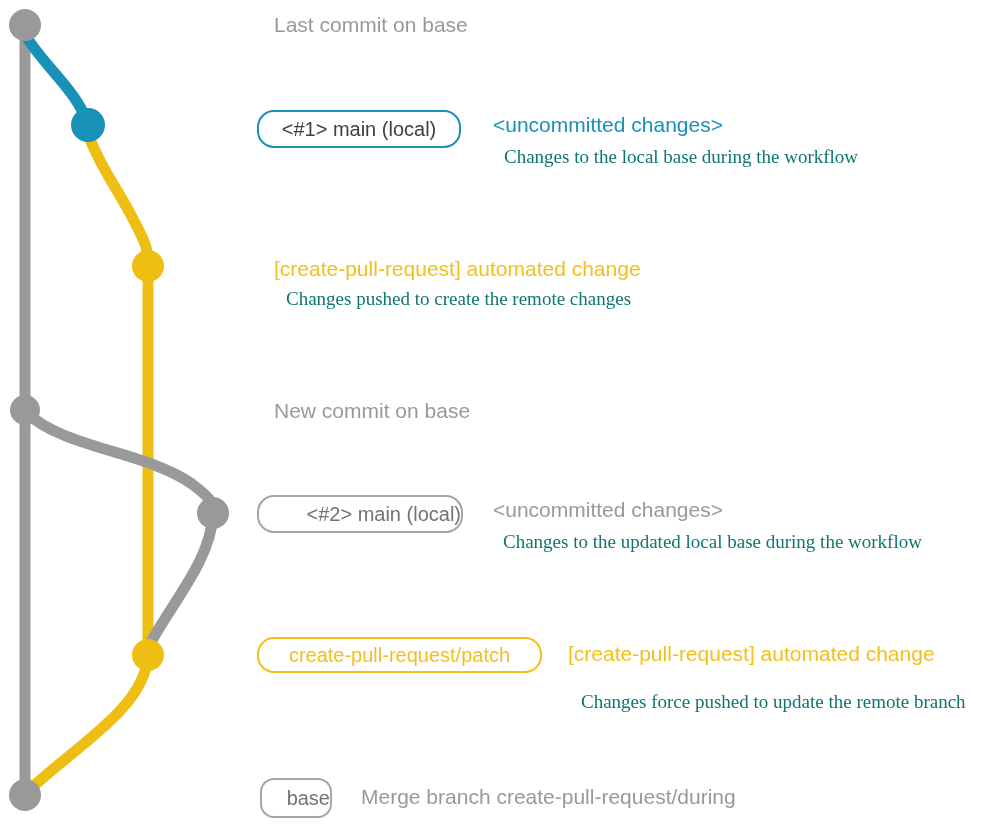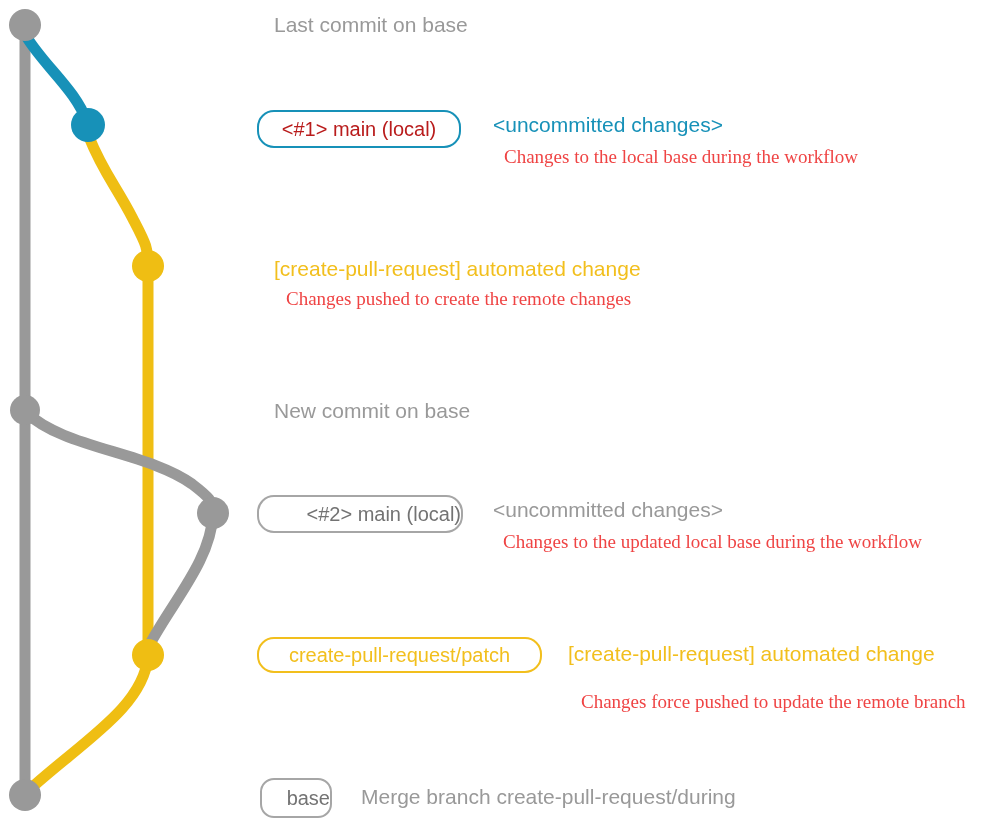--- a/index.html
+++ b/index.html
@@ -10,32 +10,32 @@
     font-family:"Liberation Sans", sans-serif;
     overflow:hidden;
   }
   .abs { position:absolute; white-space:nowrap;margin-left:16px; }
   .sans-head { font-size:21px; line-height:26px; }
   .gray-t  { color:#999999; }
   .teal-t  { color:#1791b8; }
   .yellow-t{ color:#f2bf1d; }
   .serif-desc {
     font-family:"Liberation Serif", serif;
-    font-size:19px; line-height:24px; color:#ef4444;
+    font-size:19px; line-height:24px; color:#0f766e;
   }
   .branch-box {
     position:absolute;
     border:2px solid;
     border-radius:17px;
     text-align:center;
     font-size:20px;
     box-sizing:border-box;
     display:flex; align-items:center; justify-content:center;
   }
-  .box-teal   { border-color:#1791b8; color:#b91c1c; }
+  .box-teal   { border-color:#1791b8; color:#404040; }
   .box-gray   { border-color:#a6a6a6; color:#737373;justify-content:flex-end; }
   .box-yellow { border-color:#f2bf1d; color:#f2bf1d; }
   svg { position:absolute; left:0; top:0; }
 </style>
 </head>
 <body>
 
 <div class="canvas">
 
   <svg width="250" height="827" viewBox="0 0 250 827">

